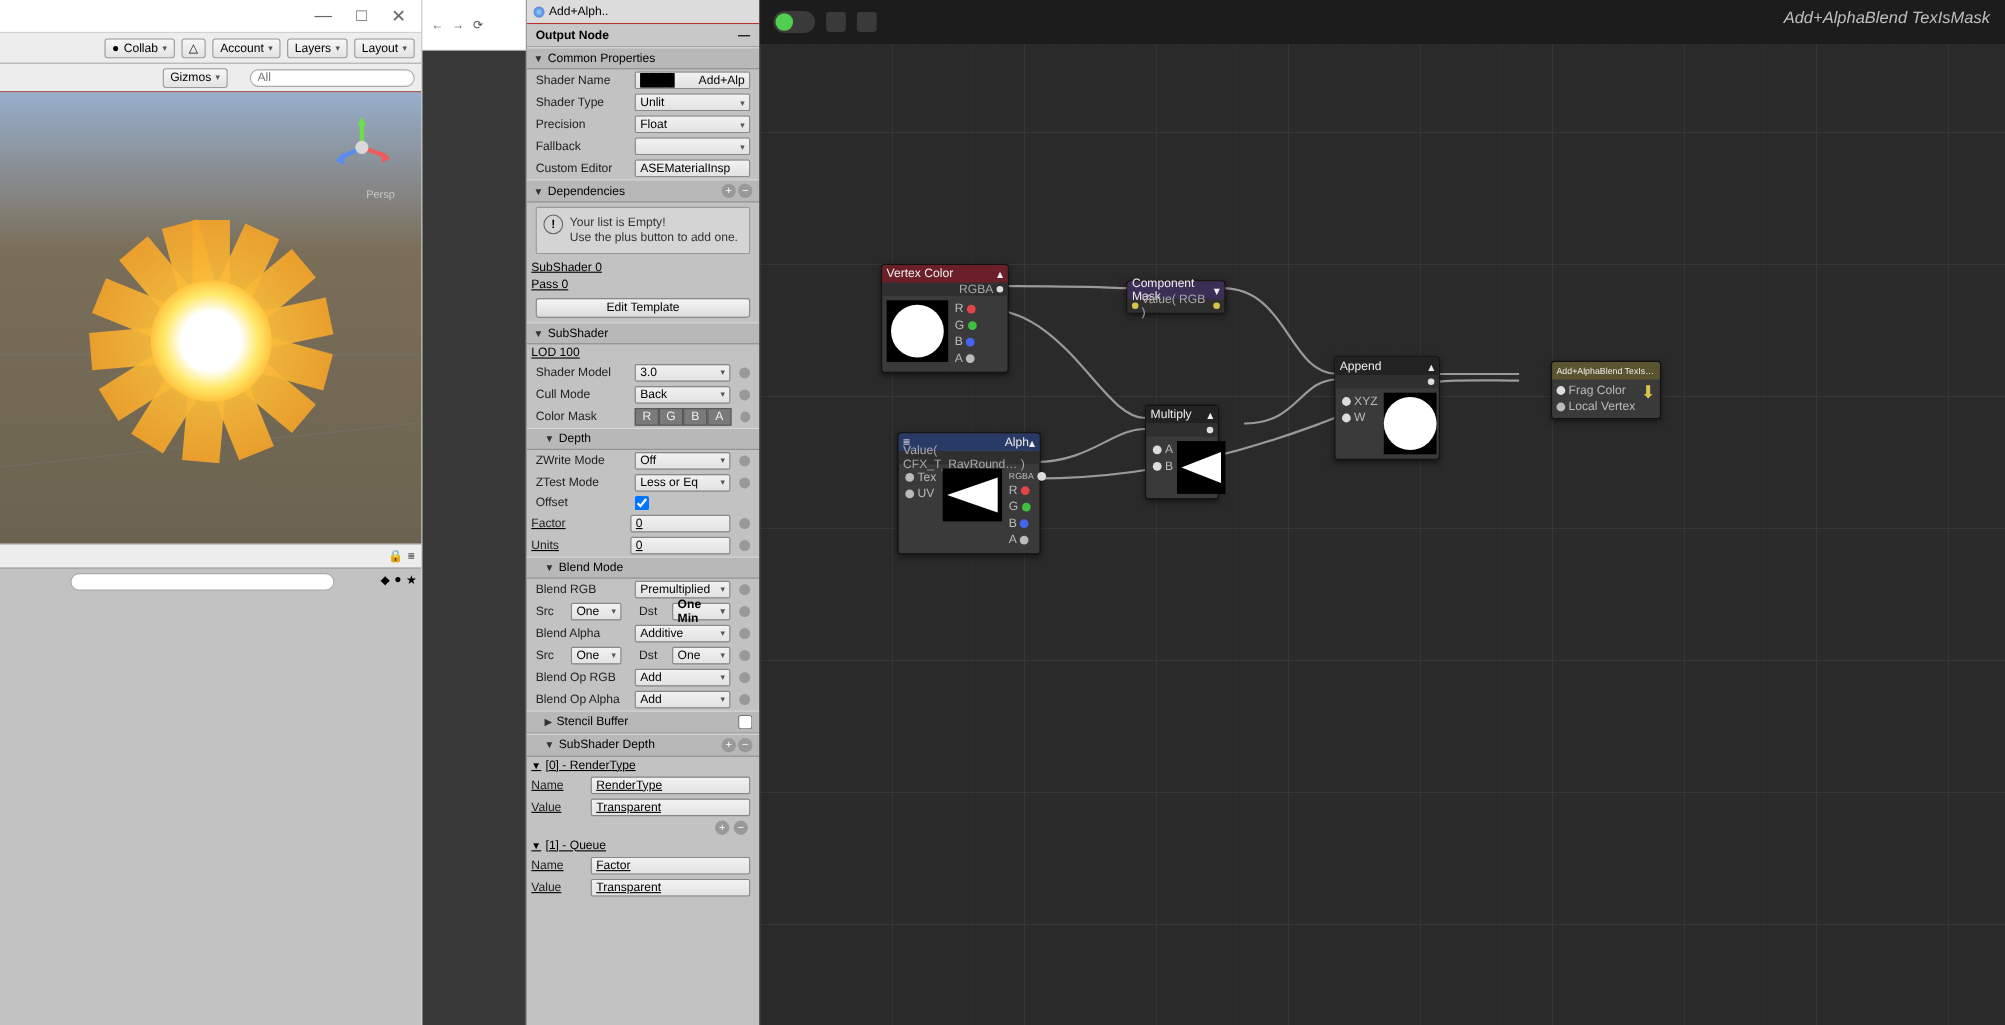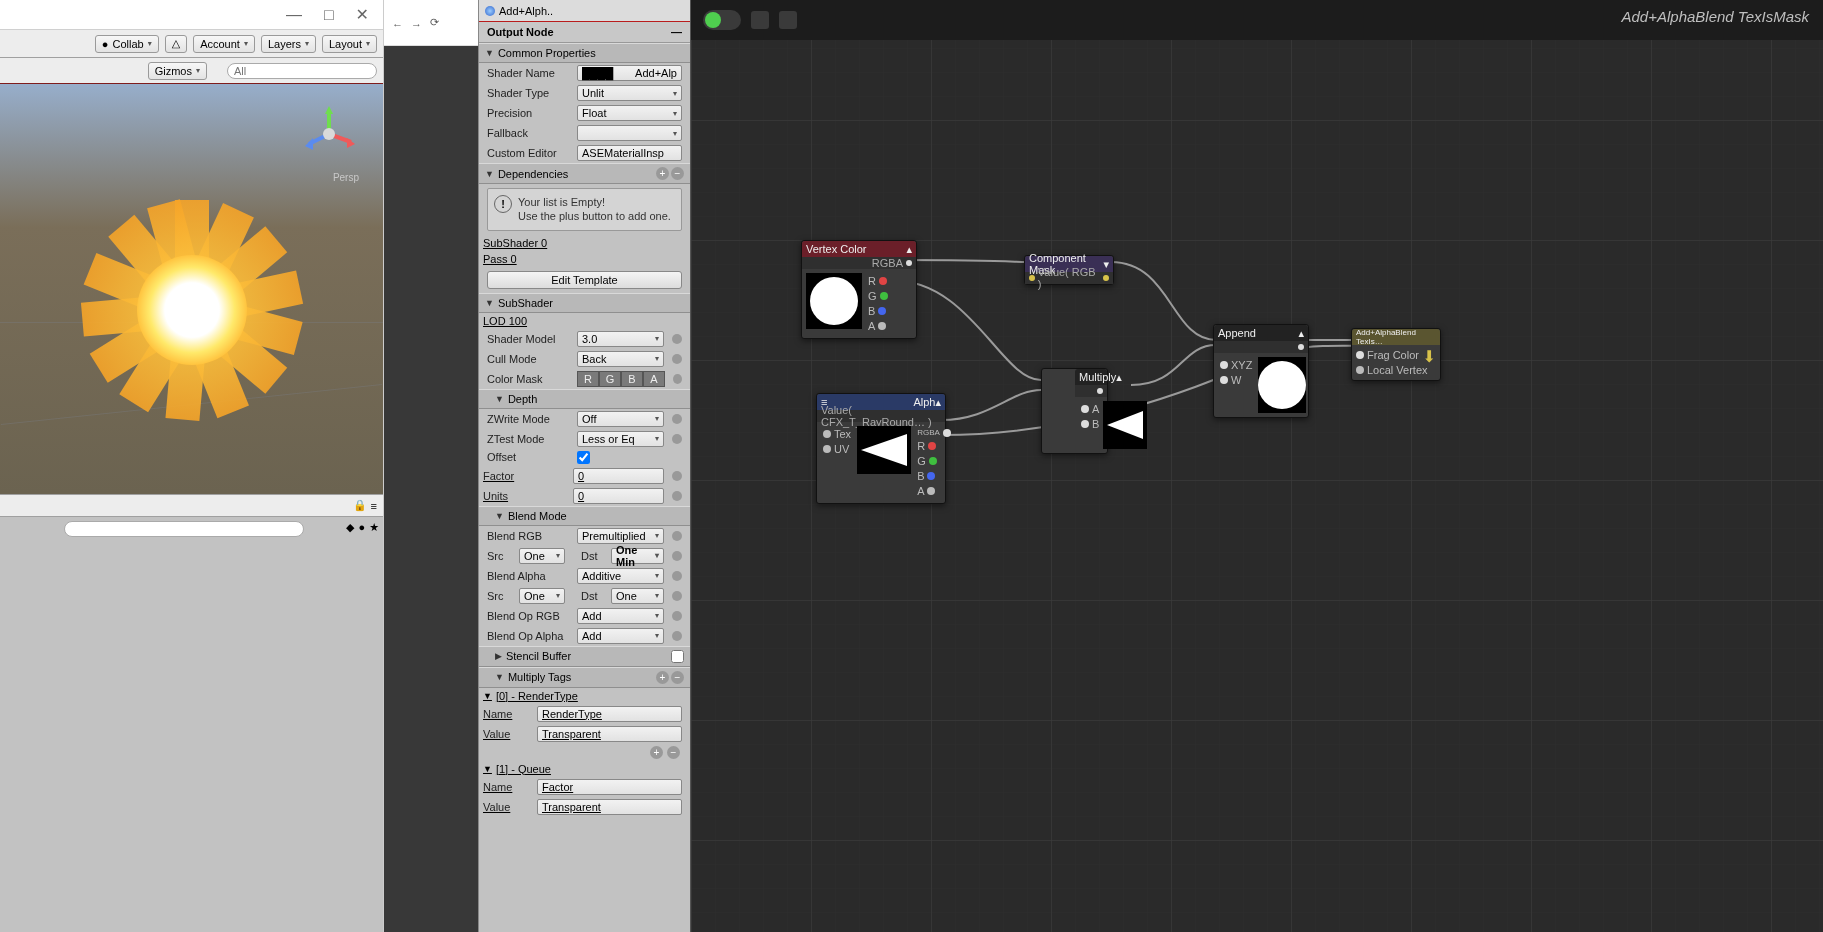--- a/index.html
+++ b/index.html
@@ -389,21 +389,21 @@
 
   <div class="section-hdr" style="padding-left:16px;">
       <span class="arrow">▶</span>
       <span>Stencil Buffer</span>
       <span class="spacer"></span>
       <input type="checkbox" class="cb" style="">
     </div>
 
   <div class="section-hdr" style="padding-left:16px;">
       <span class="arrow">▼</span>
-      <span>Multiply Tags</span>
+      <span>SubShader Depth</span>
       <span class="spacer"></span>
       <span class="icons">
         <span class="circ-btn">+</span>
         <span class="circ-btn">−</span>
       </span>
     </div>
   <div class="prop-row indent">
       <span class="arrow" style="font-size:9px;">▼</span>
       <span>[0] - RenderType</span>
     </div>
@@ -498,21 +498,21 @@
         <span>Component Mask</span>
         <span>▾</span>
       </div>
     <div class="node-sub" style="justify-content:center;">
         <span class="p p-y" style="width:6px;height:6px;border-radius:50%;margin-right:3px;"></span>
         <span>Value( RGB )</span>
         <span class="p p-y" style="width:6px;height:6px;border-radius:50%;margin-left:3px;"></span>
       </div>
   </div>
 
-  <div class="node" style="left:350px; top:368px; width:67px;padding-left:33px;">
+  <div class="node" style="left:350px; top:368px; width:67px;">
     <div class="node-hdr hdr-dark">
         <span>Multiply</span>
         <span>▴</span>
       </div>
     <div class="node-sub" style="justify-content:flex-end;">
         <span class="p p-w" style="width:6px;height:6px;border-radius:50%;"></span>
       </div>
     <div class="node-body">
       <div class="ports" style="padding-right:0;">
         <div class="port">
@@ -601,21 +601,21 @@
             <span class="p p-w"></span>
             <span>W</span>
           </div>
       </div>
       <div class="preview" style="width:56px;height:56px;">
           <div style="width:48px;height:48px;border-radius:50%;background:#fff;"></div>
         </div>
     </div>
   </div>
 
-  <div class="node" style="left:660px; top:328px; width:90px;">
+  <div class="node" style="left:719px; top:328px; width:100px;">
     <div class="node-hdr hdr-olive">
         <span style="font-size:8px;">Add+AlphaBlend TexIs…</span>
       </div>
     <div class="ports" style="padding:4px;">
       <div class="port">
           <span class="p p-w"></span>
           <span>Frag Color</span>
         </div>
       <div class="port">
           <span class="p p-a"></span>

